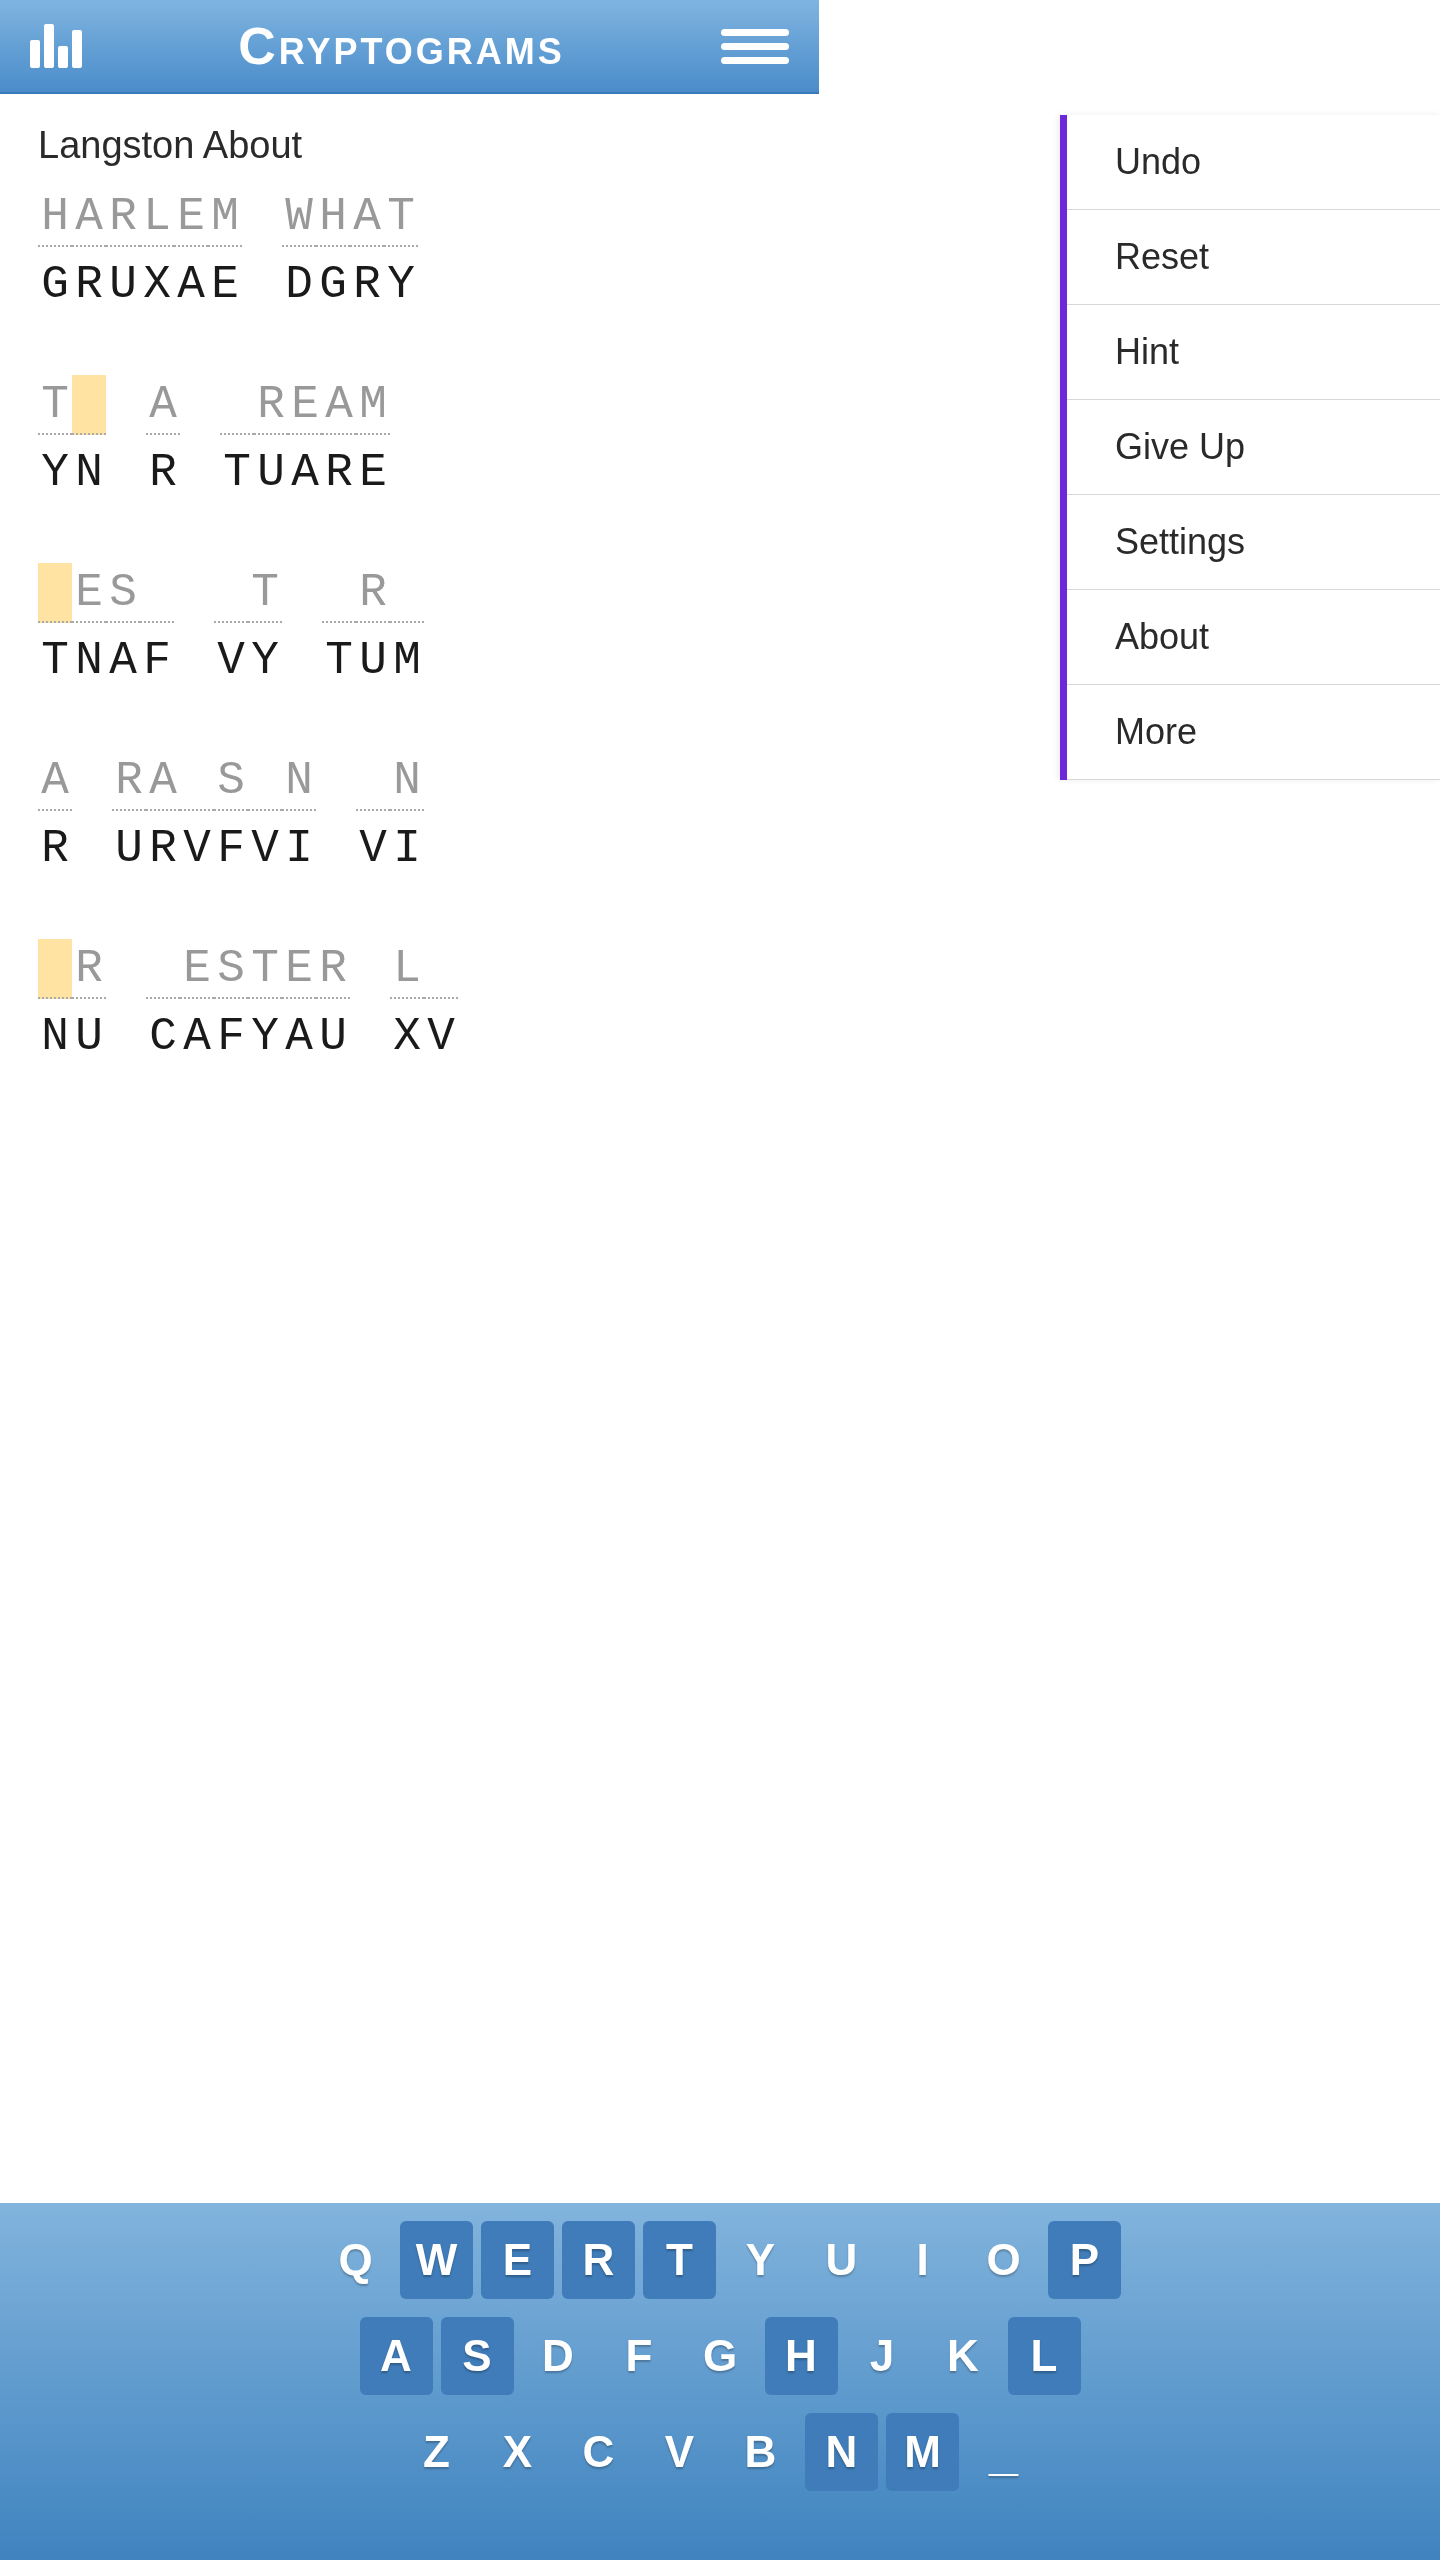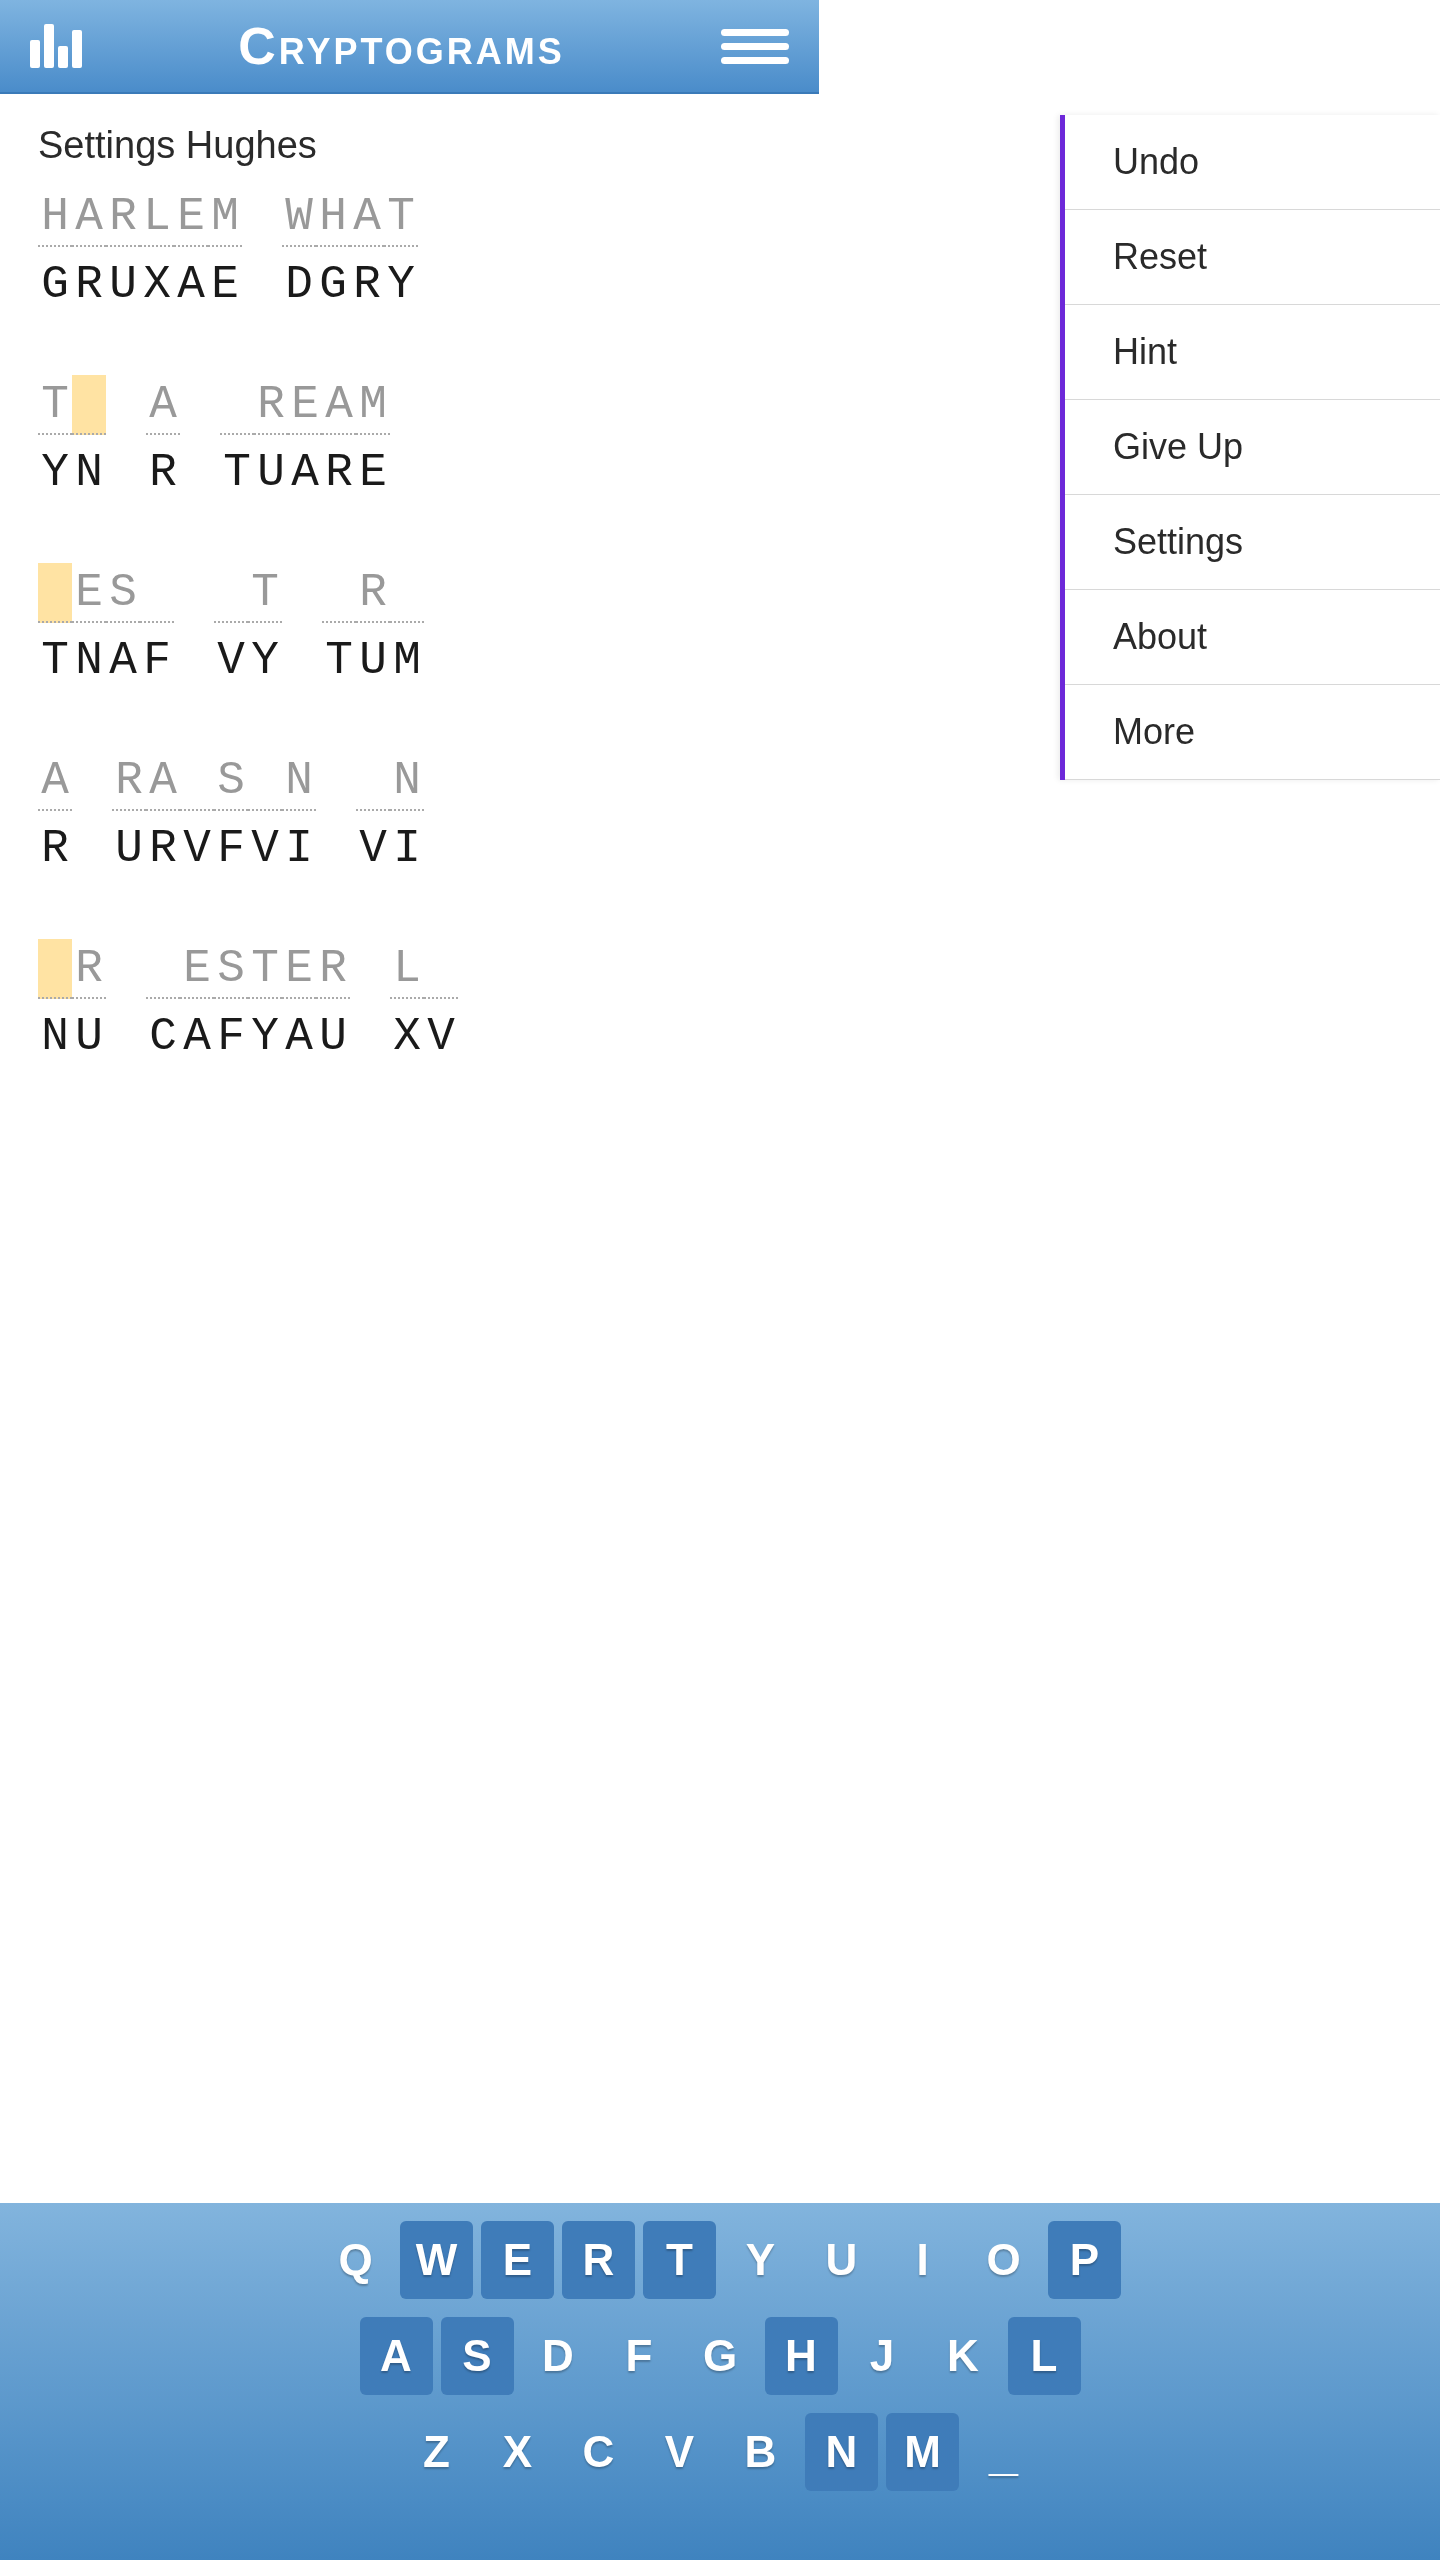--- a/index.html
+++ b/index.html
@@ -108,21 +108,21 @@
       color: #1a1a1a;
       line-height: 60px;
       font-weight: 500;
     }
     .dropdown-menu {
       position: absolute;
       top: 115px;
       right: 0;
       width: 380px;
       background: #fff;
-      border-left: 5px solid #6d28d9;
+      border-left: 7px solid #6d28d9;
       box-shadow: -2px 0 6px rgba(0,0,0,0.08);
       z-index: 100;
     }
     .menu-item {
       padding: 26px 48px;
       font-size: 36px;
       color: #2a2a2a;
       border-bottom: 1px solid #d8d8d8;
       cursor: pointer;
       font-weight: 400;
@@ -174,21 +174,21 @@
   </div>
   <div class="title">Cryptograms</div>
   <div class="menu-icon">
     <div class="line"></div>
     <div class="line"></div>
     <div class="line"></div>
   </div>
 </div>
 
 <div class="game-area">
-  <div class="author">Settings Hughes</div>
+  <div class="author">Langston About</div>
   <div class="puzzle-rows" id="puzzle-rows">
       <div class="word-row">
         <div class="word">
           <div class="guess-line">
             <div class="guess-cell">H</div>
             <div class="guess-cell">A</div>
             <div class="guess-cell">R</div>
             <div class="guess-cell">L</div>
             <div class="guess-cell">E</div>
             <div class="guess-cell">M</div>

